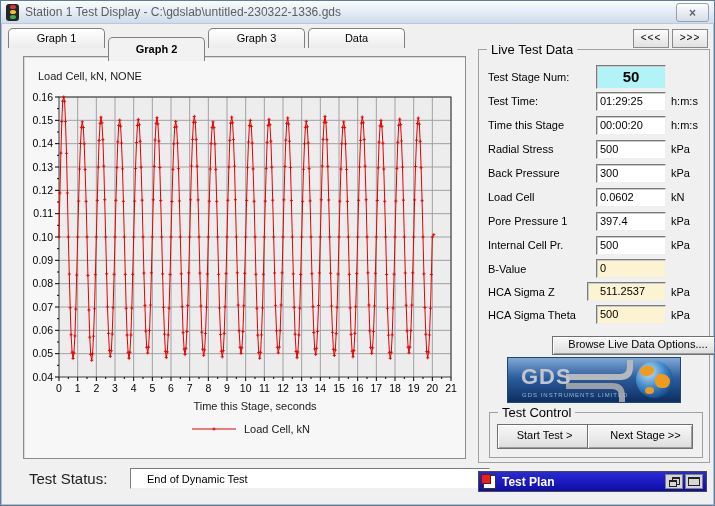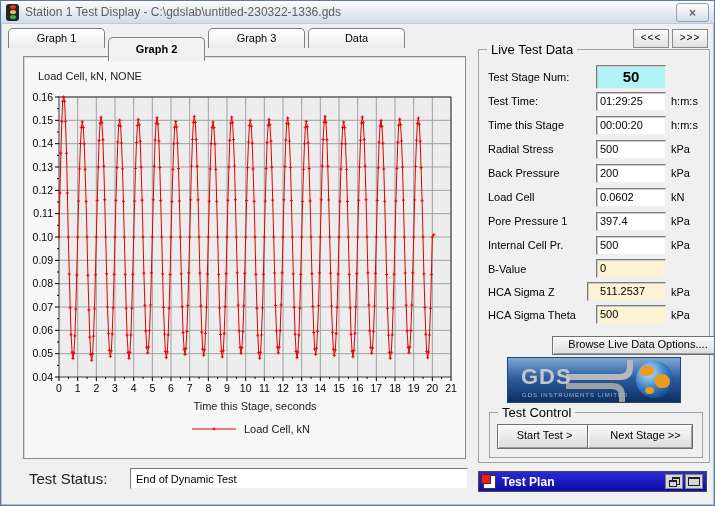--- a/index.html
+++ b/index.html
@@ -58,21 +58,21 @@
   .globe i.p1{left:4px;top:5px;width:14px;height:10px;border-radius:50% 40% 60% 50%;}
   .globe i.p2{right:3px;top:13px;width:15px;height:14px;border-radius:40% 60% 50% 50%;}
   .globe i.p3{left:9px;bottom:4px;width:9px;height:7px;border-radius:50%;}
   
   .tc-group{left:487px;top:410px;width:212px;height:44px;}
   .tc-start{position:absolute;left:7px;top:11px;width:93px;height:23px;}
   .tc-next{position:absolute;right:9px;top:11px;width:93px;height:23px;}
   
   .ts-label{position:absolute;left:28px;top:469px;font-size:15px;color:#222;}
   .ts-input{position:absolute;left:129px;top:467px;width:326px;height:15px;background:#fff;
-            border:1px solid;border-color:#7b7b7b #eeeeee #eeeeee #7b7b7b;font-size:11px;padding:2px 5px;
+            border:1px solid;border-color:#7b7b7b #eeeeee #eeeeee #7b7b7b;font-size:11px;padding:2px 16px;
             font-family:"Liberation Sans",sans-serif;}
   
   .testplan{position:absolute;left:477px;top:470px;width:227px;height:19px;
             background:linear-gradient(#2a2ad6,#0d0daa);border:1px solid #4a4a4a;
             display:flex;align-items:center;color:#fff;font-weight:bold;font-size:12px;}
   .tp-icon{width:11px;height:12px;margin:0 6px 0 4px;position:relative;background:#fff;border:1px solid #333;}
   .tp-icon::after{content:'';position:absolute;left:-3px;top:-2px;width:8px;height:8px;background:#e32222;border:1px solid #7d0f0f;}
   .tp-title{flex:1;}
   .tp-btns{display:flex;gap:2px;margin-right:3px;}
   .tp-btn{width:16px;height:13px;background:#d6d6d6;border:1px solid #7f7f7f;position:relative;}
@@ -277,21 +277,21 @@
           <span class="ld-box">00:00:20</span>
           <span class="ld-unit">h:m:s</span>
         </div>
         <div class="ld-row">
           <span class="ld-label">Radial Stress</span>
           <span class="ld-box">500</span>
           <span class="ld-unit">kPa</span>
         </div>
         <div class="ld-row">
           <span class="ld-label">Back Pressure</span>
-          <span class="ld-box">200</span>
+          <span class="ld-box">300</span>
           <span class="ld-unit">kPa</span>
         </div>
         <div class="ld-row">
           <span class="ld-label">Load Cell</span>
           <span class="ld-box">0.0602</span>
           <span class="ld-unit">kN</span>
         </div>
         <div class="ld-row">
           <span class="ld-label">Pore Pressure 1</span>
           <span class="ld-box">397.4</span>

